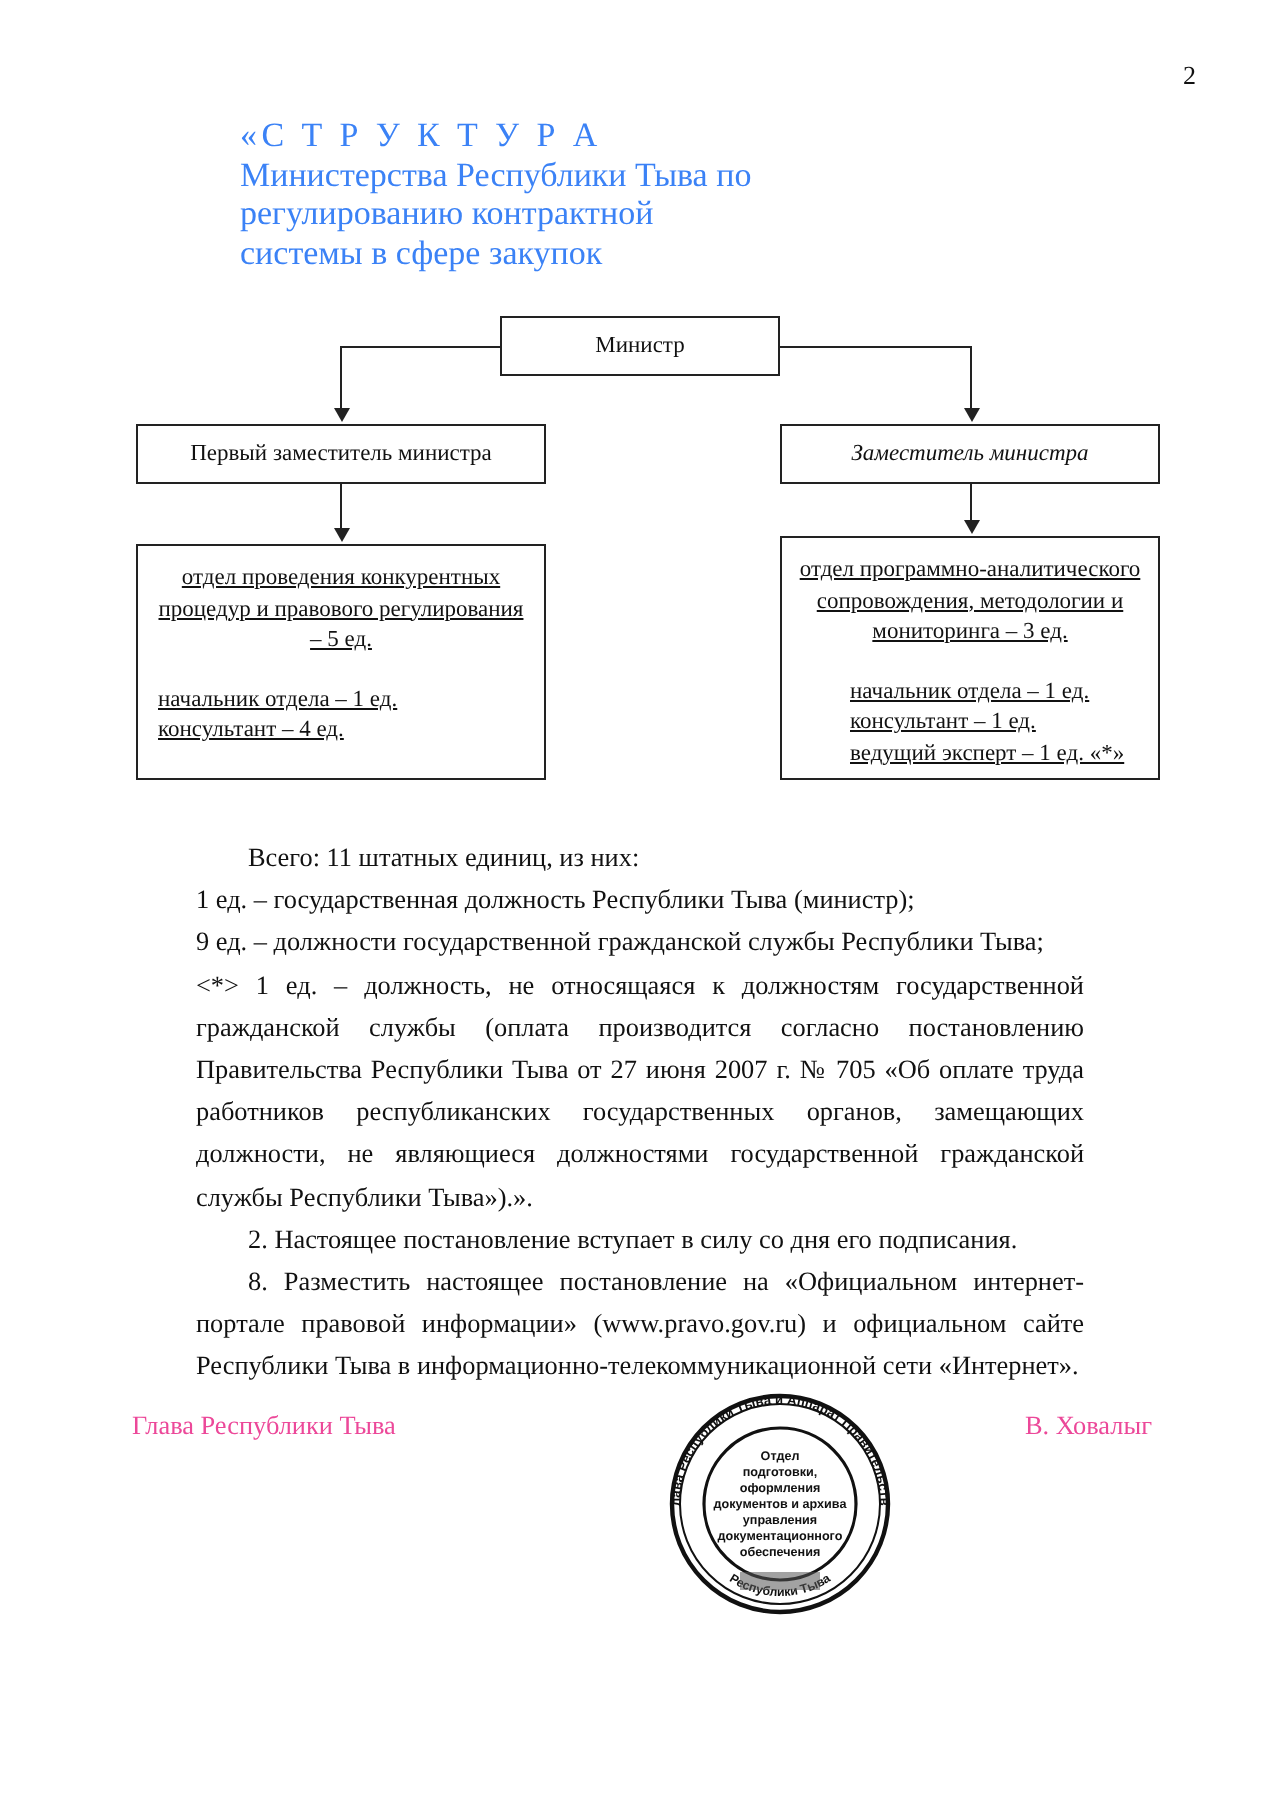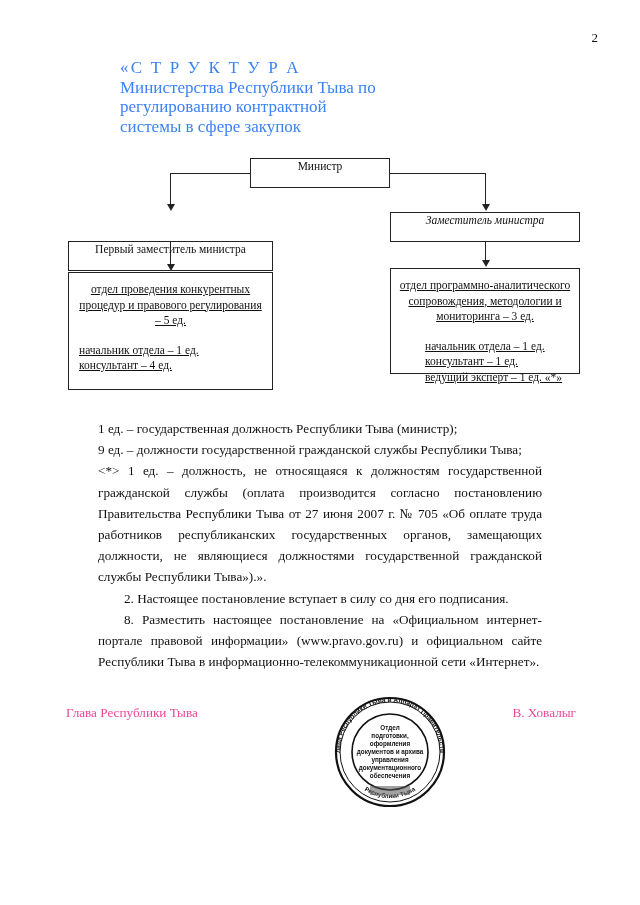--- a/index.html
+++ b/index.html
@@ -54,39 +54,39 @@
     left: 0;
     width: 640px;
     height: 260px;
   }
   .node {
     position: absolute;
     border: 1px solid #222;
     background: #fff;
     box-sizing: border-box;
     display: flex;
+    align-items: center;
     justify-content: center;
     text-align: center;
     font-size: 11.5px;
     line-height: 15px;
     color: #111;
   }
 
   .node-minister {
     left: 250px;
     top: 8px;
     width: 140px;
     height: 30px;
   }
   .node-first-deputy {
     left: 68px;
     top: 62px;
     width: 205px;
     height: 30px;
-    margin-top: 29px;
   }
   .node-deputy {
     left: 390px;
     top: 62px;
     width: 190px;
     height: 30px;
     font-style: italic;
   }
 
   .node-dept {
@@ -99,21 +99,21 @@
   .node-dept-left {
     left: 68px;
     top: 122px;
     width: 205px;
     height: 118px;
   }
   .node-dept-right {
     left: 390px;
     top: 118px;
     width: 190px;
-    height: 106px;
+    height: 122px;
   }
   .dept-head {
     text-align: center;
     font-size: 11.5px;
     line-height: 15.5px;
   }
   .dept-staff {
     margin-top: 14px;
     text-align: left;
     font-size: 11.5px;
@@ -238,20 +238,21 @@
       <div class="dept-head">отдел программно-аналитического сопровождения, методологии и мониторинга – 3 ед.</div>
       <div class="dept-staff">
         <div>начальник отдела – 1 ед.</div>
         <div>консультант – 1 ед.</div>
         <div>ведущий эксперт – 1 ед. «*»</div>
       </div>
     </div>
   </div>
 
   <div class="body-text">
+    <p class="nojust indent">Всего: 11 штатных единиц, из них:</p>
     <p class="nojust">1 ед. – государственная должность Республики Тыва (министр);</p>
     <p class="nojust">9 ед. – должности государственной гражданской службы Республики Тыва;</p>
     <p>&lt;*&gt; 1 ед. – должность, не относящаяся к должностям государственной гражданской службы (оплата производится согласно постановлению Правительства Республики Тыва от 27 июня 2007 г. № 705 «Об оплате труда работников республиканских государственных органов, замещающих должности, не являющиеся должностями государственной гражданской службы Республики Тыва»).».</p>
     <p class="nojust indent">2. Настоящее постановление вступает в силу со дня его подписания.</p>
     <p class="indent">8. Разместить настоящее постановление на «Официальном интернет-портале правовой информации» (www.pravo.gov.ru) и официальном сайте Республики Тыва в информационно-телекоммуникационной сети «Интернет».</p>
   </div>
 
   <div class="sig-row">
     <span>Глава Республики Тыва</span>
     <span>В. Ховалыг</span>

